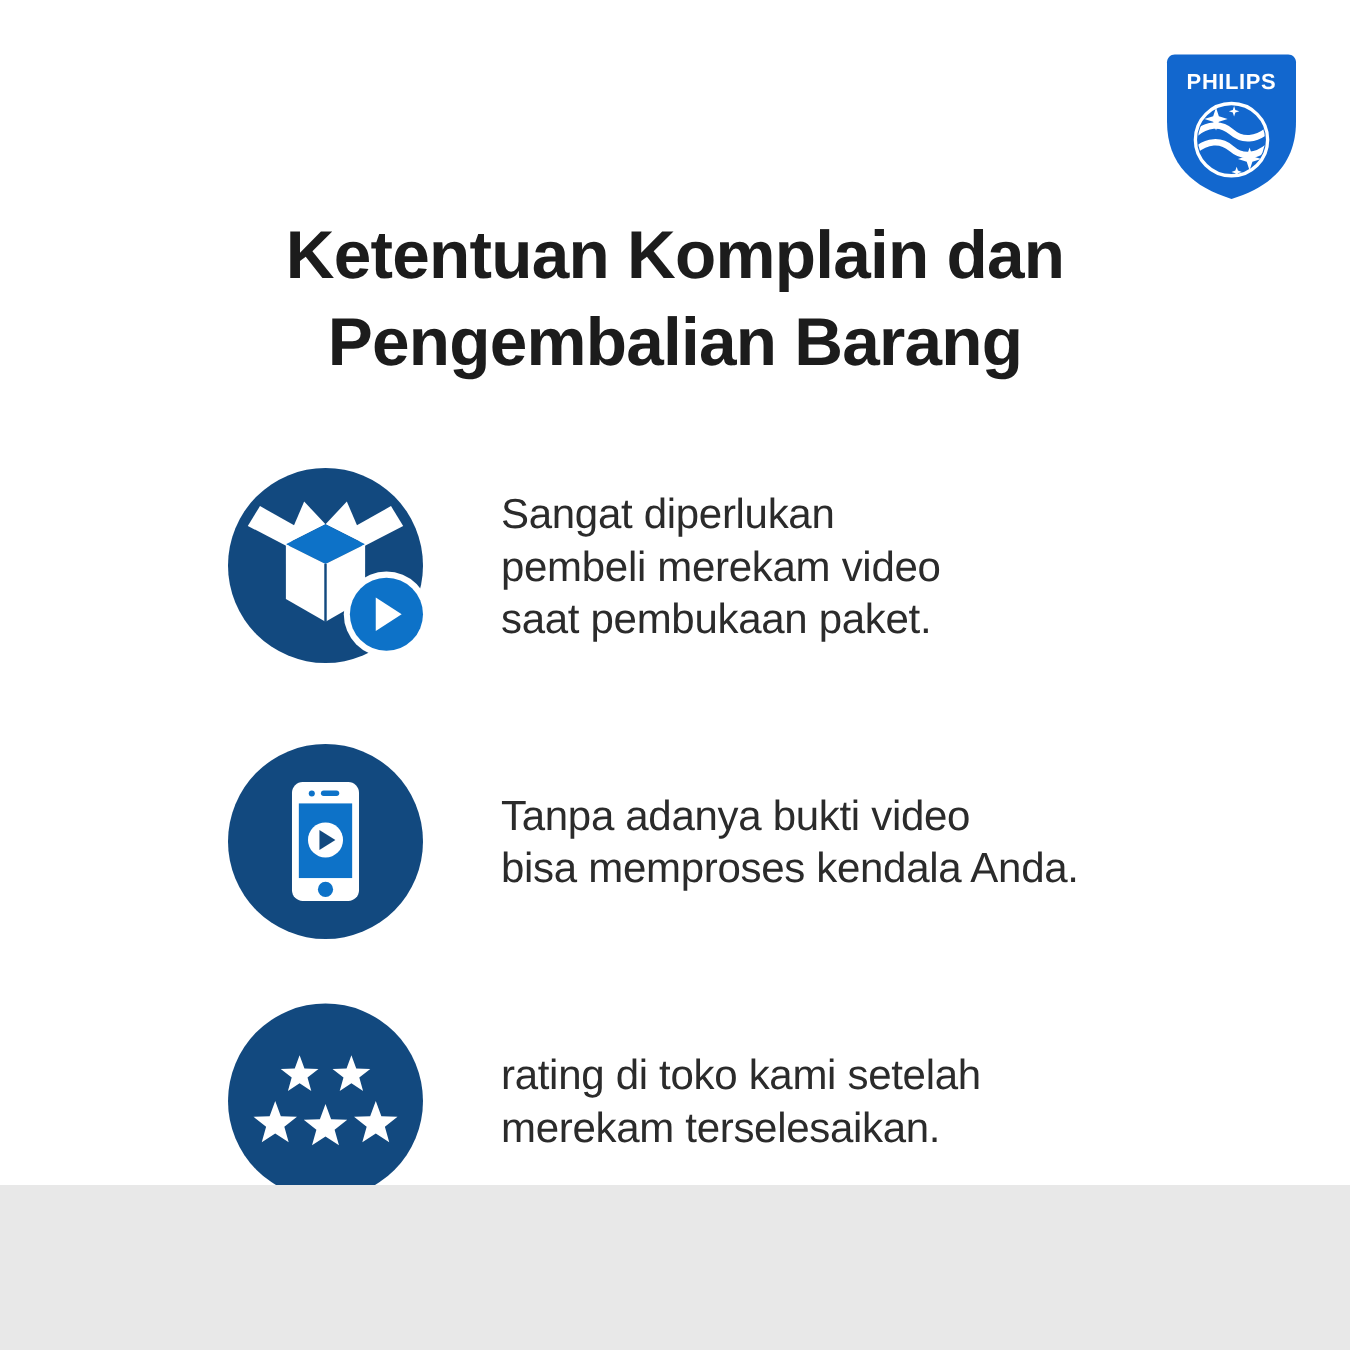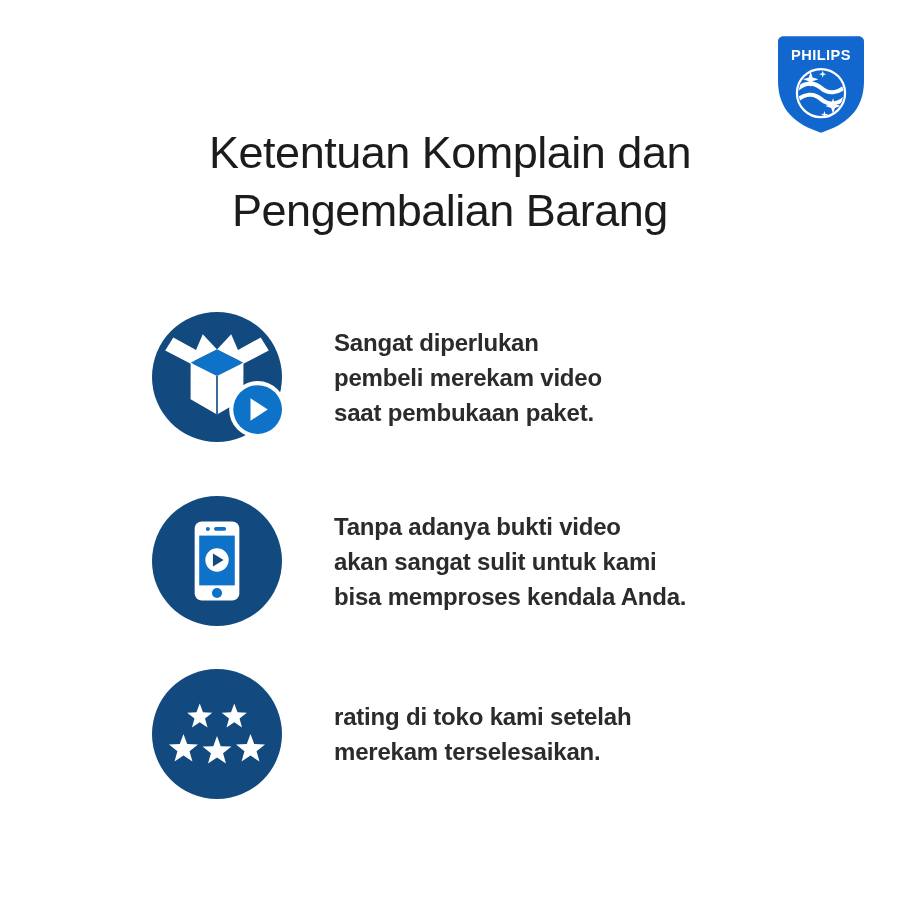--- a/index.html
+++ b/index.html
@@ -7,21 +7,21 @@
     --blue:#0D72C8;
     --logo_blue:#1267CE;
     --title_text:#1C1C1C;
     --body_text:#2B2B2B;
     --bg:#FFFFFF;
   }
   *{margin:0;padding:0;box-sizing:border-box;}
   html,body{background:#e8e8e8;}
   .canvas{
     position:relative;
-    width:900px;height:900px;
+    width:900px;height:790px;
     background:var(--bg);
     font-family:"Liberation Sans","DejaVu Sans",sans-serif;
     overflow:hidden;
     margin:0 auto;
   }
   svg{display:block;overflow:visible;}
   .fill-navy{fill:var(--navy);}
   .fill-blue{fill:var(--blue);}
   .fill-white{fill:#fff;}
   .fill-logo{fill:var(--logo_blue);}
@@ -32,43 +32,43 @@
     position:absolute;top:36px;right:36px;
     width:86px;height:97px;
   }
   .logo svg{width:100%;height:100%;}
   .logo text{
     font-family:"Liberation Sans","DejaVu Sans",sans-serif;
     font-weight:bold;
   }
 
   .title{
-    position:absolute;top:124px;left:0;right:0;
+    position:absolute;top:141px;left:0;right:0;
     text-align:center;
     font-size:45px;line-height:58px;
-    font-weight:normal;letter-spacing:-0.5px;
+    font-weight:bold;letter-spacing:-0.5px;
     color:var(--title_text);
   }
   .title .line{display:block;}
 
   .row{
     position:absolute;left:152px;
     display:flex;align-items:center;gap:52px;
     height:130px;
   }
   .row-1{top:312px;}
   .row-2{top:496px;}
   .row-3{top:669px;}
   .icon{
     flex:0 0 130px;width:130px;height:130px;
   }
   .icon svg{width:130px;height:130px;}
   .text{
-    font-size:24px;line-height:35px;
-    font-weight:bold;letter-spacing:-0.2px;
+    font-size:28px;line-height:35px;
+    font-weight:normal;letter-spacing:-0.2px;
     color:var(--body_text);
     white-space:nowrap;
   }
 </style>
 </head>
 <body>
 
 <div class="canvas">
 
   <div class="logo">
@@ -139,21 +139,20 @@
         <rect class="fill-blue" x="61" y="30.6" width="12" height="3.6" rx="1.8"></rect>
         <circle class="fill-blue" cx="64" cy="95.5" r="5"></circle>
         <g>
           <circle class="fill-white" cx="64" cy="63" r="11.5"></circle>
           <polygon class="fill-navy" points="60,56.5 70.5,63 60,69.5"></polygon>
         </g>
       </svg>
     </div>
     <div class="text">
       <div>Tanpa adanya bukti video</div>
-      <div>akan sangat sulit untuk kami</div>
       <div>bisa memproses kendala Anda.</div>
     </div>
   </div>
 
   <div class="row row-3">
     <div class="icon">
       <svg viewBox="0 0 128 128">
         <circle class="fill-navy" cx="64" cy="64" r="64"></circle>
         <g fill="#ffffff">
           <polygon points="0,-11 2.7,-3.7 10.5,-3.4 4.4,1.4 6.5,8.9 0,4.6 -6.5,8.9 -4.4,1.4 -10.5,-3.4 -2.7,-3.7" transform="translate(47,47) scale(1.18)"></polygon>

